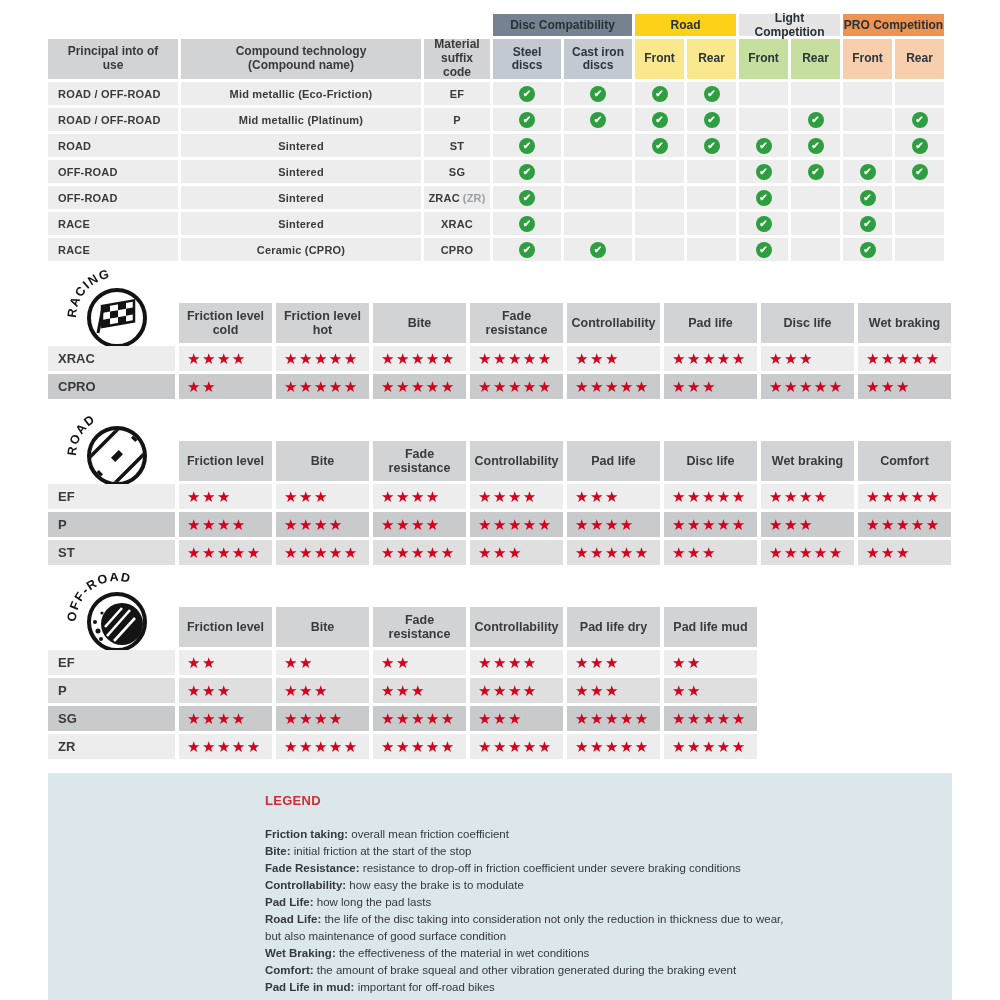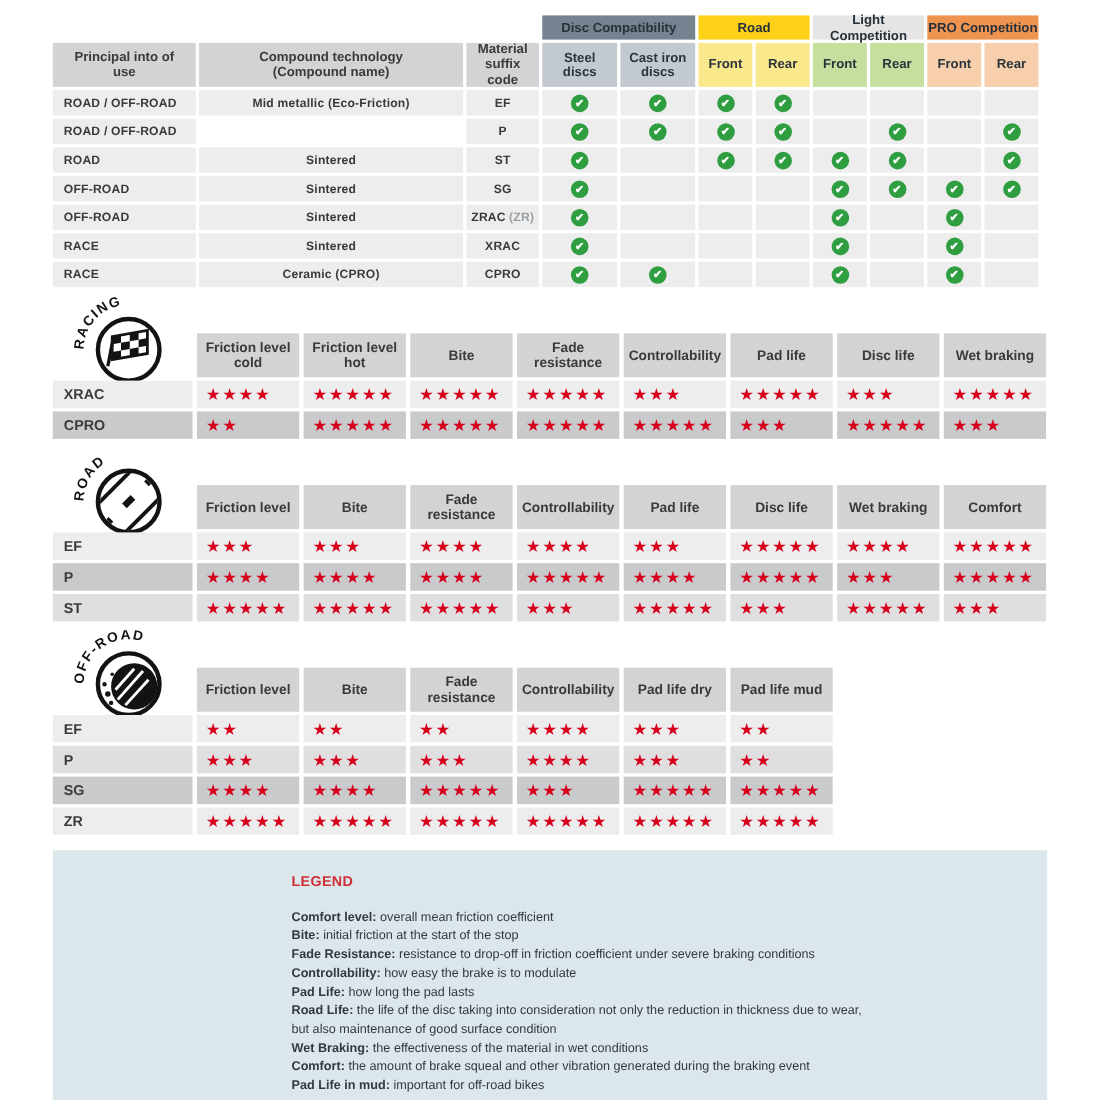--- a/index.html
+++ b/index.html
@@ -93,20 +93,21 @@
         <span class="check">✔</span>
       </div>
       <div class="cell dcell " style="grid-area: 3 / 7;">
         <span class="check">✔</span>
       </div>
       <div class="cell dcell " style="grid-area: 3 / 8;"></div>
       <div class="cell dcell " style="grid-area: 3 / 9;"></div>
       <div class="cell dcell " style="grid-area: 3 / 10;"></div>
       <div class="cell dcell " style="grid-area: 3 / 11;"></div>
       <div class="cell dcell use" style="grid-area: 4 / 1;">ROAD / OFF-ROAD</div>
+      <div class="cell dcell " style="grid-area: 4 / 2;">Mid metallic (Platinum)</div>
       <div class="cell dcell " style="grid-area: 4 / 3;">P</div>
       <div class="cell dcell " style="grid-area: 4 / 4;">
         <span class="check">✔</span>
       </div>
       <div class="cell dcell " style="grid-area: 4 / 5;">
         <span class="check">✔</span>
       </div>
       <div class="cell dcell " style="grid-area: 4 / 6;">
         <span class="check">✔</span>
       </div>
@@ -509,21 +510,21 @@
         <span class="stars">★★★★★</span>
       </div>
       <div class="scell sh-light" style="grid-area: 5 / 7;">
         <span class="stars">★★★★★</span>
       </div>
     </section>
 
   <div class="legend">
     <div class="legend-title">LEGEND</div>
     <div id="legend-items">
-        <div class="litem"><span class="lterm">Comfort level: </span><span>overall mean friction coefficient</span></div>
+        <div class="litem"><span class="lterm">Friction taking: </span><span>overall mean friction coefficient</span></div>
         <div class="litem"><span class="lterm">Bite: </span><span>initial friction at the start of the stop</span></div>
         <div class="litem"><span class="lterm">Fade Resistance: </span><span>resistance to drop-off in friction coefficient under severe braking conditions</span></div>
         <div class="litem"><span class="lterm">Controllability: </span><span>how easy the brake is to modulate</span></div>
         <div class="litem"><span class="lterm">Pad Life: </span><span>how long the pad lasts</span></div>
         <div class="litem"><span class="lterm">Road Life: </span><span>the life of the disc taking into consideration not only the reduction in thickness due to wear,</span></div>
         <div class="litem"><span>but also maintenance of good surface condition</span></div>
         <div class="litem"><span class="lterm">Wet Braking: </span><span>the effectiveness of the material in wet conditions</span></div>
         <div class="litem"><span class="lterm">Comfort: </span><span>the amount of brake squeal and other vibration generated during the braking event</span></div>
         <div class="litem"><span class="lterm">Pad Life in mud: </span><span>important for off-road bikes</span></div>
       </div>

